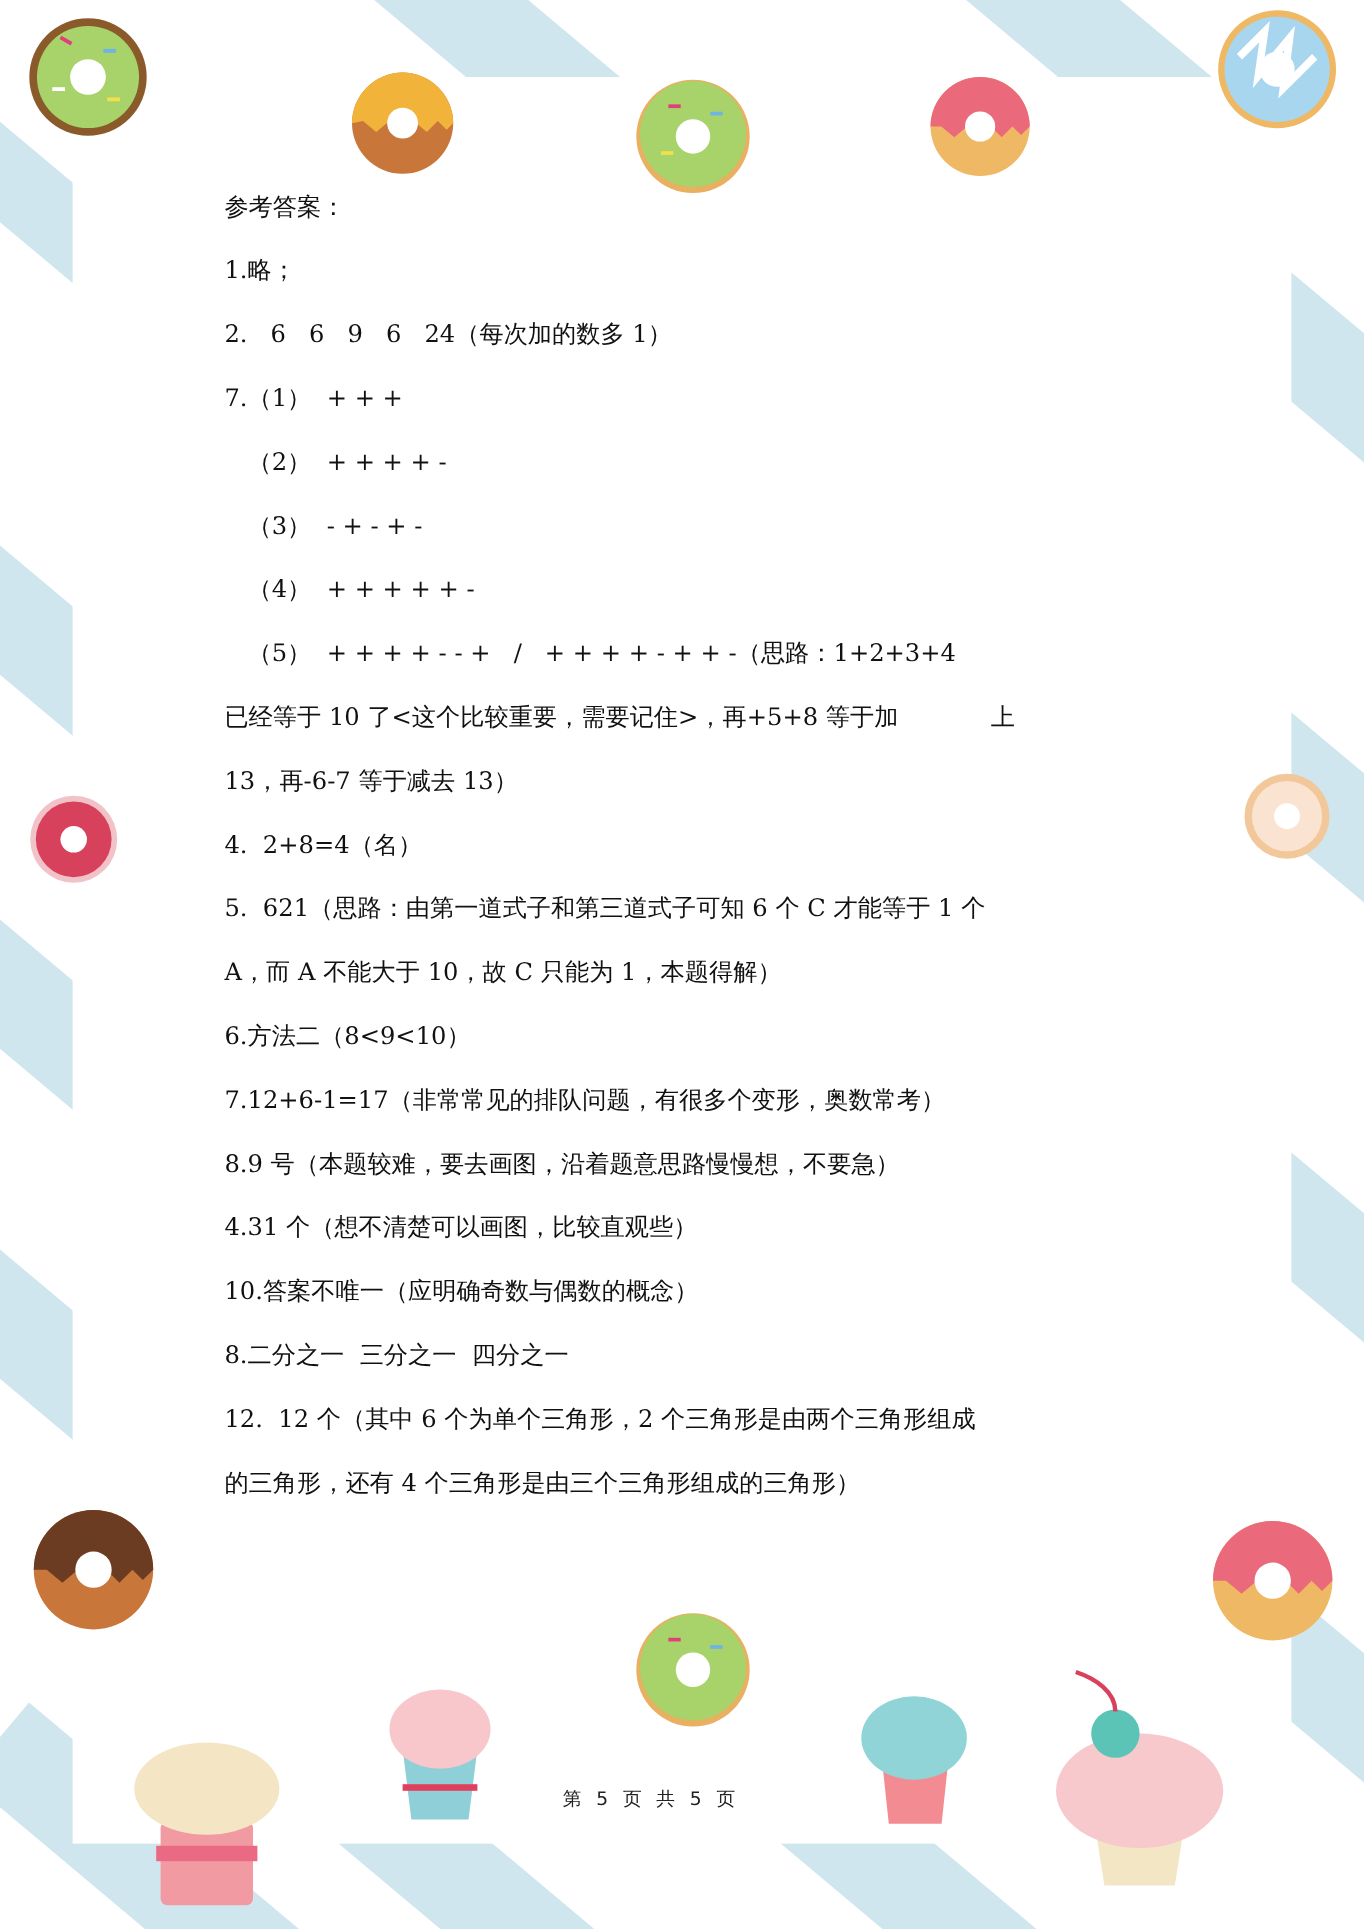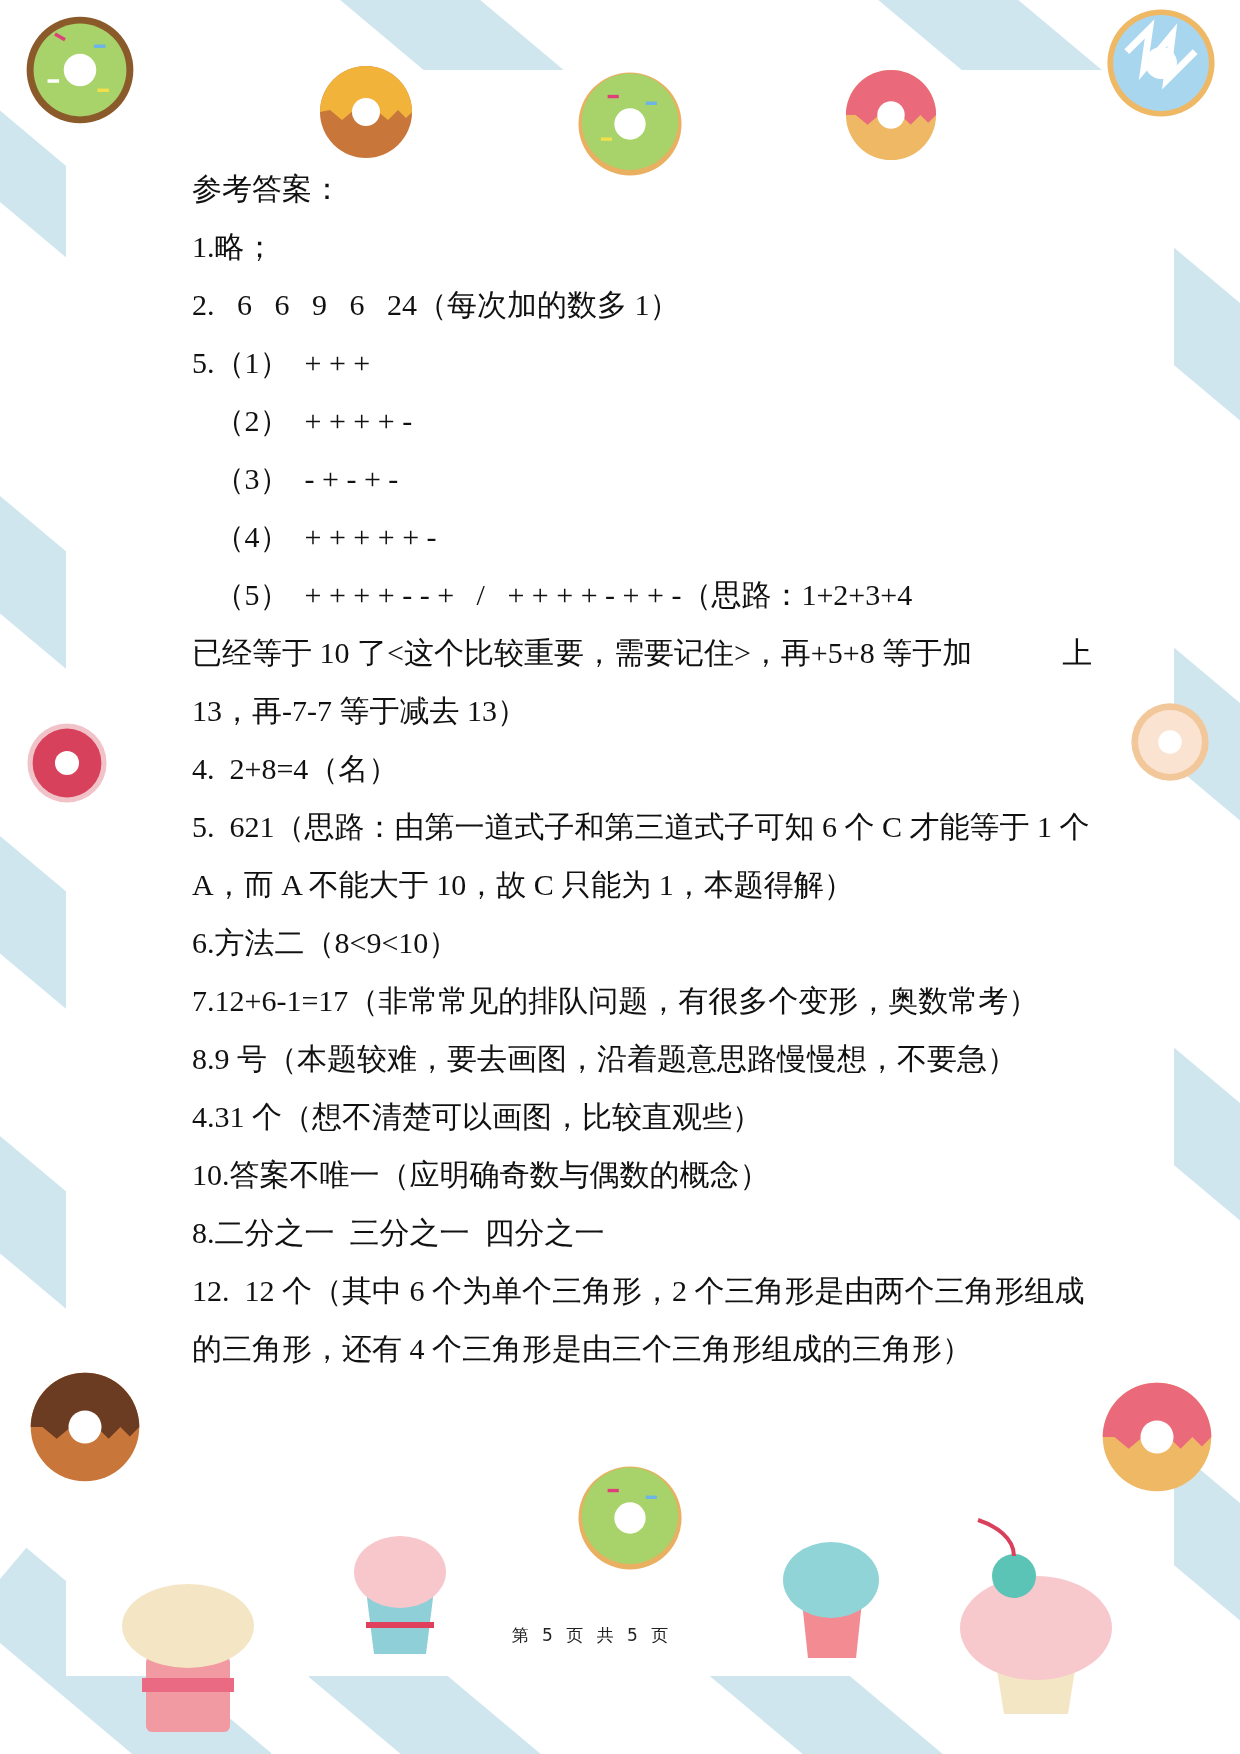--- a/index.html
+++ b/index.html
@@ -1,21 +1,21 @@
 <!DOCTYPE html>
 <html><head>
 <meta charset="utf-8">
 <style>
   html, body { margin:0; padding:0; }
   body { width:1240px; height:1754px; position:relative; overflow:hidden; background:#ffffff; font-family:"DejaVu Serif","Liberation Serif",serif; color:#111; }
   .stripe { position:absolute; background:#cfe6ee; transform-origin:center; }
   .panel { position:absolute; left:66px; top:70px; width:1108px; height:1606px; background:#fff; }
   .deco { position:absolute; }
   .content { position:absolute; left:188px; top:168px; width:870px; }
-  .line { position:absolute; left:4px; font-size:30px; white-space:pre; line-height:34px;font-family:Liberation Serif, serif; }
+  .line { position:absolute; left:16px; font-size:22px; white-space:pre; line-height:34px; }
   .footer { position:absolute; left:0; width:1184px; top:1624px; text-align:center; font-family:"DejaVu Sans","Liberation Sans",sans-serif; font-size:17px; letter-spacing:4px; color:#222; }
 </style>
 </head>
 <body>
 
 <div class="stripe" style="left:-60px;top:180px;width:260px;height:70px;transform:rotate(40deg);"></div>
 <div class="stripe" style="left:-80px;top:560px;width:280px;height:90px;transform:rotate(40deg);"></div>
 <div class="stripe" style="left:-80px;top:900px;width:280px;height:90px;transform:rotate(40deg);"></div>
 <div class="stripe" style="left:-80px;top:1200px;width:280px;height:90px;transform:rotate(40deg);"></div>
 <div class="stripe" style="left:300px;top:-20px;width:280px;height:90px;transform:rotate(40deg);"></div>
@@ -109,27 +109,27 @@
     <path d="M36 120 L124 120 L112 196 L48 196 Z" fill="#f3e6c4"></path>
     <ellipse cx="80" cy="110" rx="76" ry="52" fill="#f8c9cc"></ellipse>
     <circle cx="58" cy="58" r="22" fill="#5cc4b6"></circle>
     <path d="M58 38 C58 20 40 8 22 2" stroke="#d8405c" stroke-width="4" fill="none"></path>
   </svg>
 
 <div class="content">
   <div class="line" style="top:4px">参考答案：</div>
   <div class="line" style="top:62px">1.略；</div>
   <div class="line" style="top:120px">2.   6   6   9   6   24（每次加的数多 1）</div>
-  <div class="line" style="top:178px">5.（1）  + + +</div>
+  <div class="line" style="top:178px">7.（1）  + + +</div>
   <div class="line" style="top:236px">   （2）  + + + + -</div>
   <div class="line" style="top:294px">   （3）  - + - + -</div>
   <div class="line" style="top:352px">   （4）  + + + + + -</div>
   <div class="line" style="top:410px">   （5）  + + + + - - +   /   + + + + - + + -（思路：1+2+3+4</div>
   <div class="line" style="top:468px">已经等于 10 了&lt;这个比较重要，需要记住&gt;，再+5+8 等于加            上</div>
-  <div class="line" style="top:526px">13，再-7-7 等于减去 13）</div>
+  <div class="line" style="top:526px">13，再-6-7 等于减去 13）</div>
   <div class="line" style="top:584px">4.  2+8=4（名）</div>
   <div class="line" style="top:642px">5.  621（思路：由第一道式子和第三道式子可知 6 个 C 才能等于 1 个</div>
   <div class="line" style="top:700px">A，而 A 不能大于 10，故 C 只能为 1，本题得解）</div>
   <div class="line" style="top:758px">6.方法二（8&lt;9&lt;10）</div>
   <div class="line" style="top:816px">7.12+6-1=17（非常常见的排队问题，有很多个变形，奥数常考）</div>
   <div class="line" style="top:874px">8.9 号（本题较难，要去画图，沿着题意思路慢慢想，不要急）</div>
   <div class="line" style="top:932px">4.31 个（想不清楚可以画图，比较直观些）</div>
   <div class="line" style="top:990px">10.答案不唯一（应明确奇数与偶数的概念）</div>
   <div class="line" style="top:1048px">8.二分之一  三分之一  四分之一</div>
   <div class="line" style="top:1106px">12.  12 个（其中 6 个为单个三角形，2 个三角形是由两个三角形组成</div>

